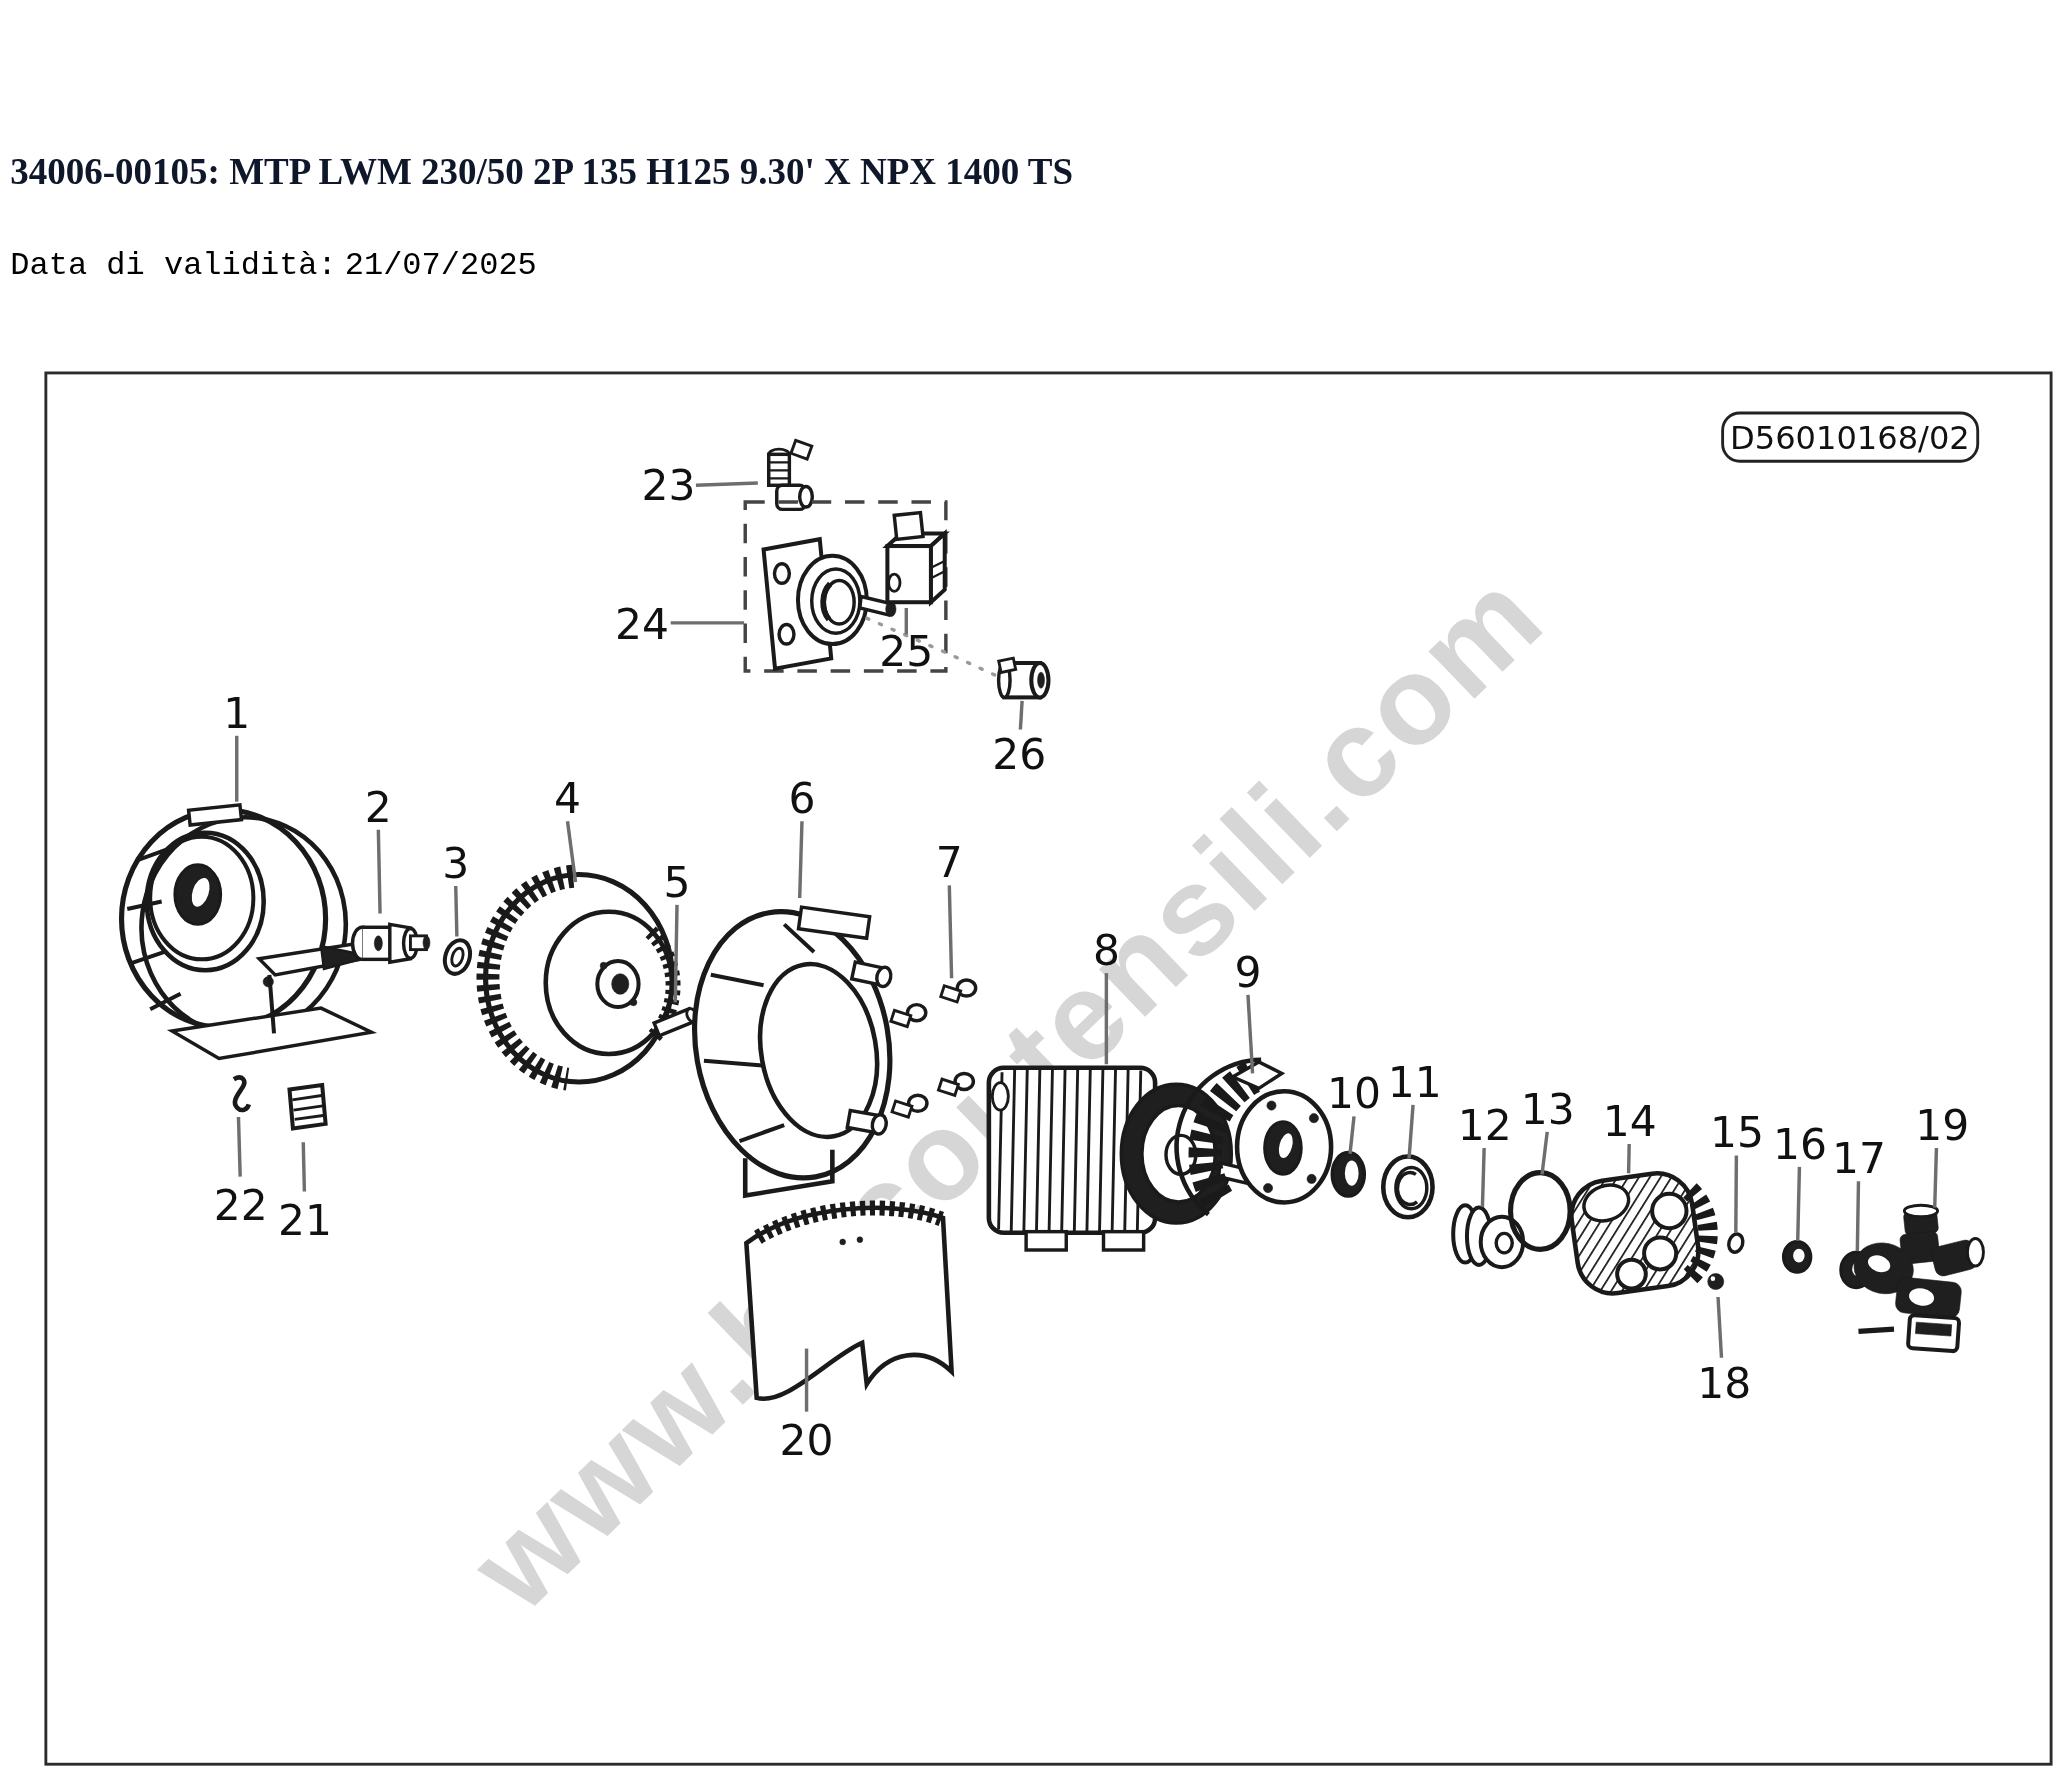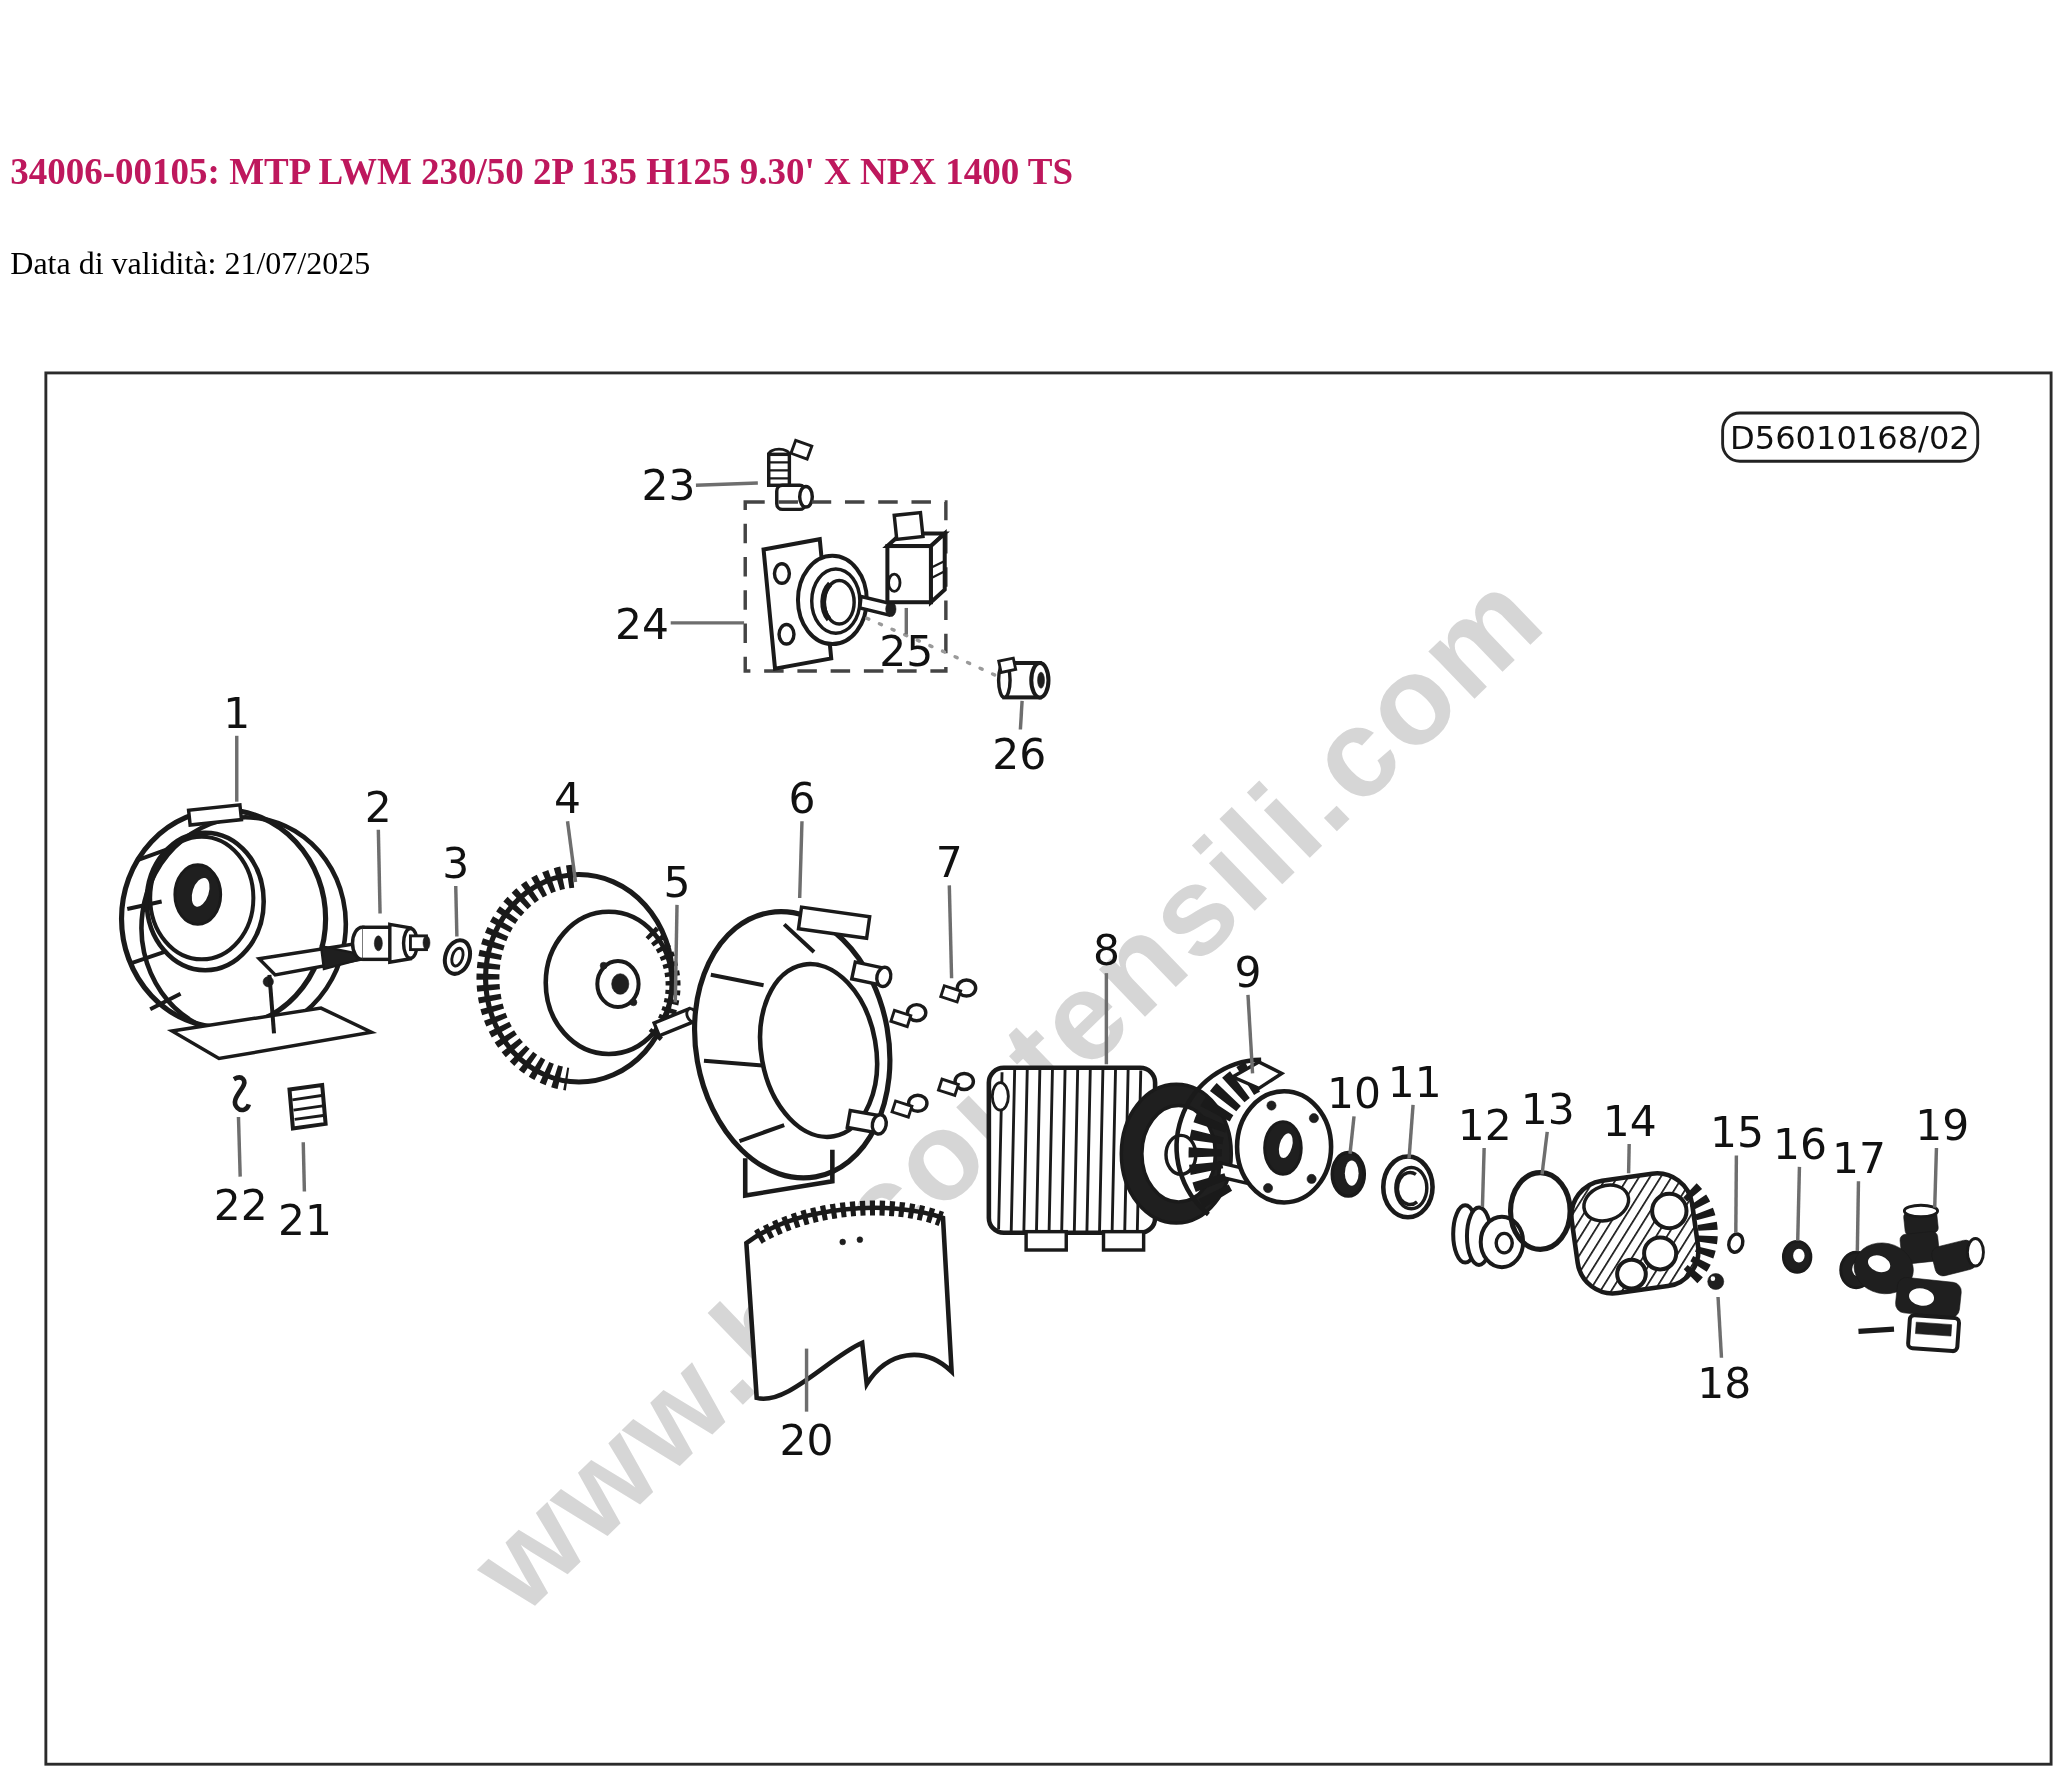--- a/index.html
+++ b/index.html
@@ -2,24 +2,24 @@
 <html style="font-size:9.2px"><head>
 <meta charset="utf-8">
 <style>
   html,body{margin:0;padding:0;background:#ffffff;}
   body{width:2066px;height:1780px;position:relative;font-family:"Liberation Sans",sans-serif;}
   .page{position:absolute;inset:0;background:#ffffff;}
 
   
   .logo-wrap{position:absolute;left:832px;top:3.4px;width:287px;height:103px;}
   .doc-title{position:absolute;left:10.3px;top:150px;width:1949px;
-             font-family:"Liberation Serif",serif;font-weight:bold;font-size:37px;color:#be185d;}
+             font-family:"Liberation Serif",serif;font-weight:bold;font-size:37px;color:#0f172a;}
   .doc-date{position:absolute;left:10.3px;top:245px;width:1147px;
             font-family:"Liberation Serif",serif;font-weight:400;font-size:32px;color:#000;}
-  .doc-date span{font-family:Liberation Serif, serif;margin-top:36px;}
+  .doc-date span{font-family:Liberation Mono, monospace;margin-top:36px;}
 
   
   svg text.part-num{font-family:"DejaVu Sans",sans-serif;font-size:74px;fill:#111;}
   svg text.code-text{font-family:"DejaVu Sans",sans-serif;font-size:56px;fill:#111;}
   svg text.wm{font-family:"Liberation Sans",sans-serif;font-weight:bold;font-size:218px;
               fill:#b5b5b5;opacity:0.55;letter-spacing:6px;}
   svg .ln{stroke:#1a1a1a;fill:none;}
   svg .fw{fill:#ffffff;stroke:#1a1a1a;}
   svg .fd{fill:#1f1f1f;stroke:#1a1a1a;}
 </style>

